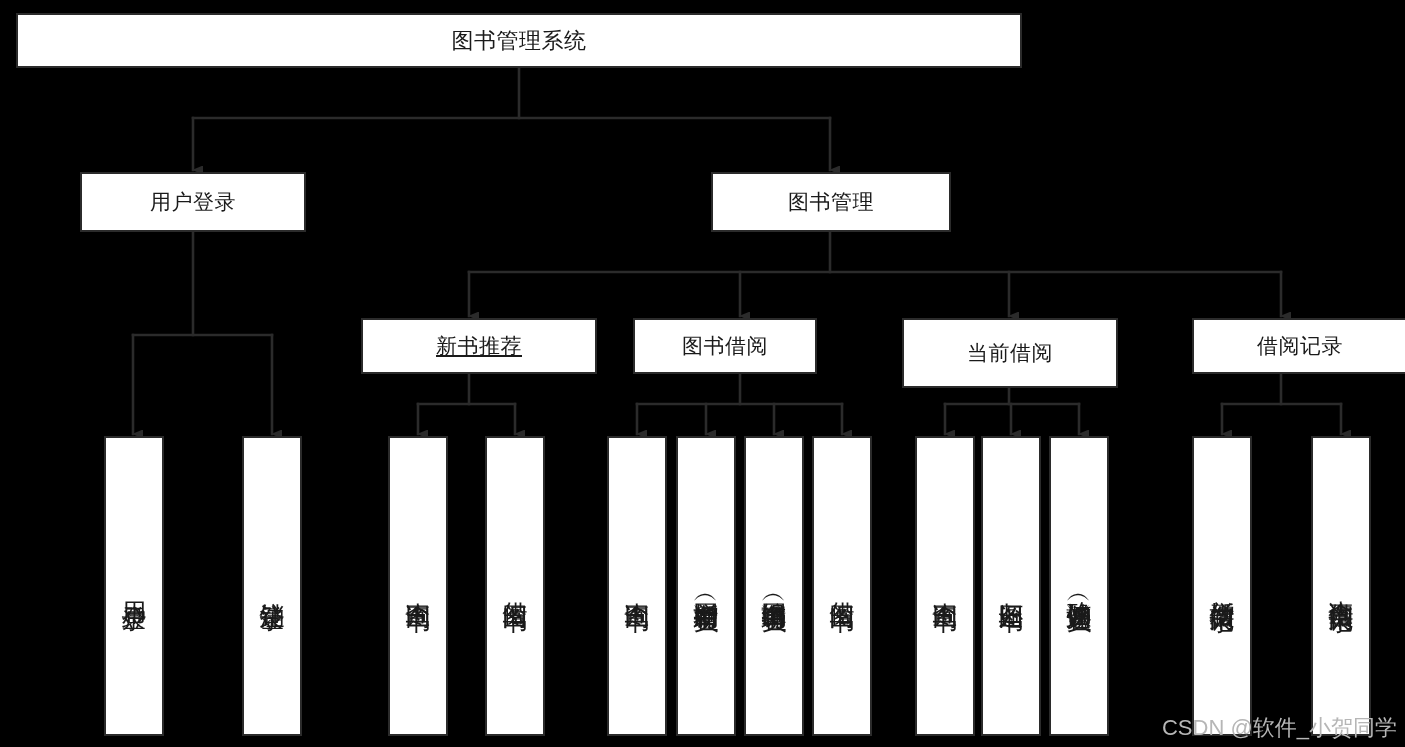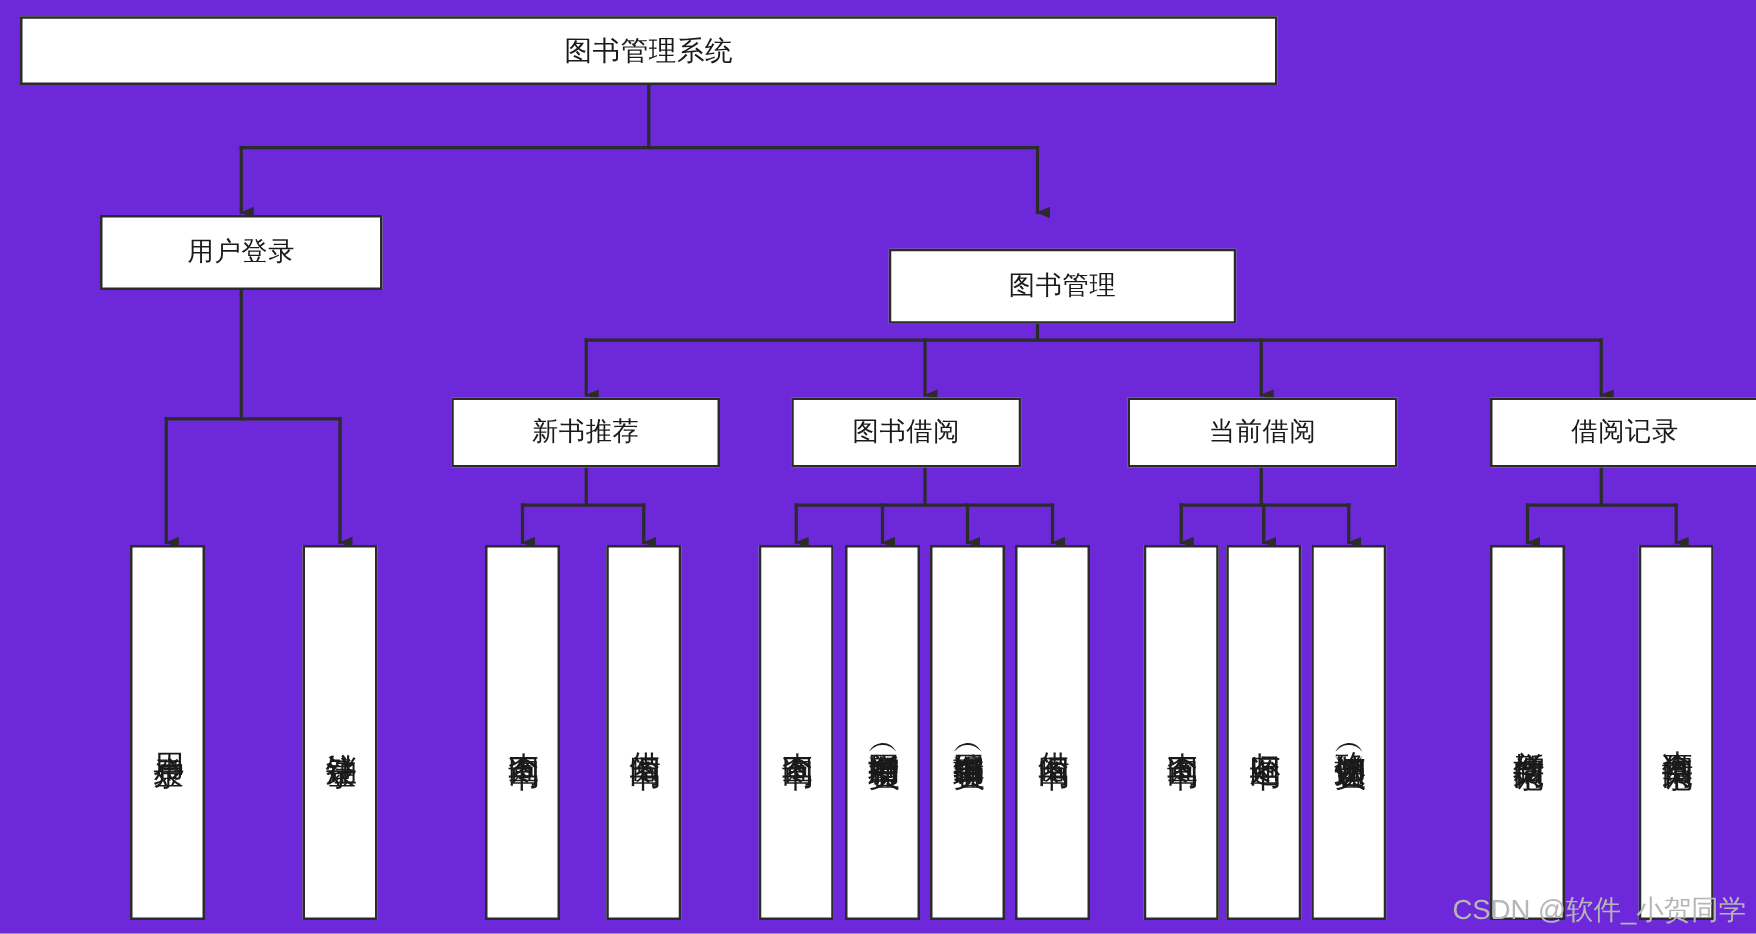--- a/index.html
+++ b/index.html
@@ -8,21 +8,21 @@
     padding: 0;
     background: #ffffff;
   }
   body {
     font-family: "Liberation Sans", "DejaVu Sans", sans-serif;
   }
   #diagram-root {
     position: relative;
     width: 1405px;
     height: 747px;
-    background: #6d28d9;
+    background: #000000;
     overflow: hidden;
   }
   #edge-layer {
     position: absolute;
     left: 0;
     top: 0;
     width: 1405px;
     height: 747px;
     pointer-events: none;
   }
@@ -137,33 +137,33 @@
   </svg>
 
   <div class="node root horizontal" style="left:16px; top:13px; width:1006px; height:55px;">
     <span class="node-label">图书管理系统</span>
   </div>
 
   <div class="node horizontal" style="left:80px; top:172px; width:226px; height:60px;">
     <span class="node-label">用户登录</span>
   </div>
 
-  <div class="node horizontal" style="left:711px; top:172px; width:278px; height:60px;margin-top:27px;">
+  <div class="node horizontal" style="left:711px; top:172px; width:240px; height:60px;">
     <span class="node-label">图书管理</span>
   </div>
 
-  <div class="node horizontal" style="left:361px; top:318px; width:215px; height:56px;">
+  <div class="node horizontal" style="left:361px; top:318px; width:236px; height:56px;text-decoration:underline;">
     <span class="node-label">新书推荐</span>
   </div>
 
   <div class="node horizontal" style="left:633px; top:318px; width:184px; height:56px;">
     <span class="node-label">图书借阅</span>
   </div>
 
-  <div class="node horizontal" style="left:902px; top:318px; width:216px; height:56px;">
+  <div class="node horizontal" style="left:902px; top:318px; width:216px; height:70px;">
     <span class="node-label">当前借阅</span>
   </div>
 
   <div class="node horizontal" style="left:1192px; top:318px; width:216px; height:56px;">
     <span class="node-label">借阅记录</span>
   </div>
 
   <div class="node vertical" style="left:104px; top:436px; width:60px; height:300px;">
     <span class="node-label">用户登录</span>
   </div>

